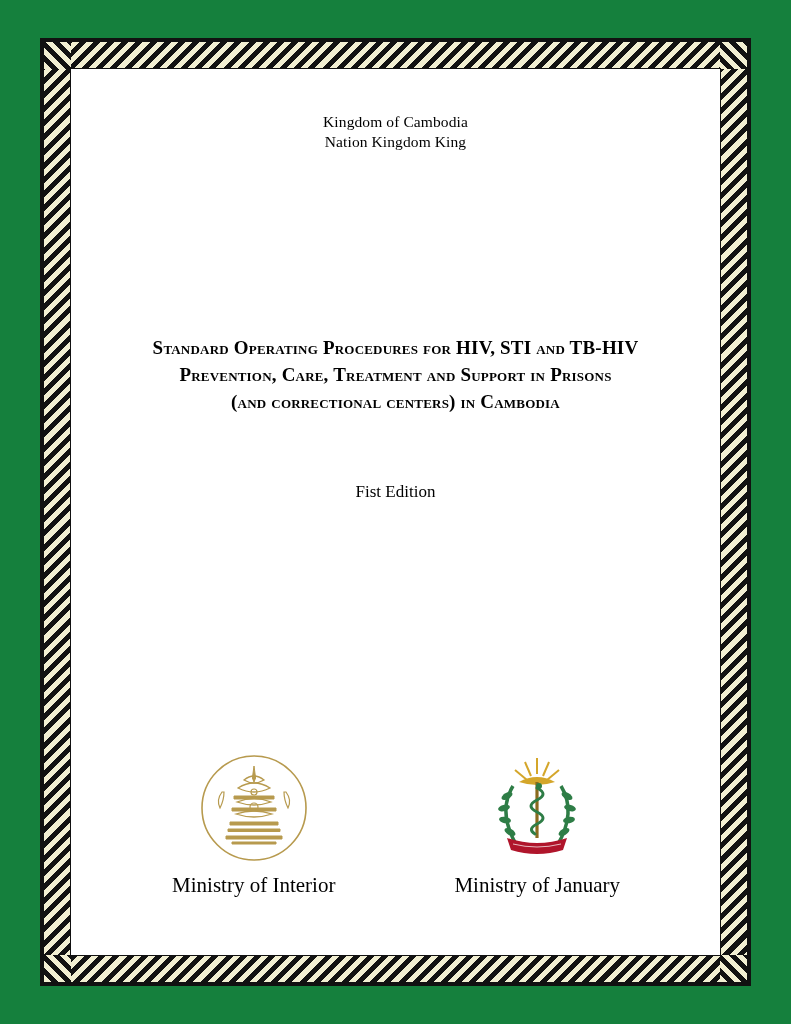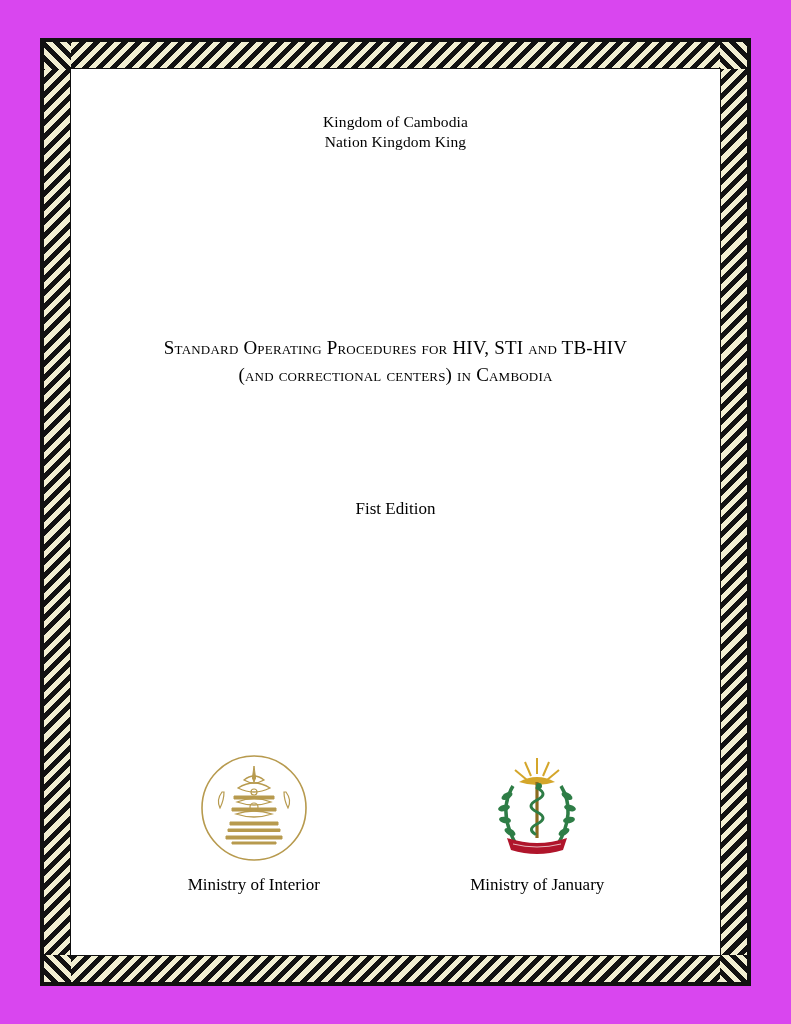--- a/index.html
+++ b/index.html
@@ -12,21 +12,21 @@
     height: 1024px;
     font-family: "Liberation Serif", serif;
     color: #000000;
     overflow: hidden;
   }
 
   .page {
     position: relative;
     width: 791px;
     height: 1024px;
-    background: #d946ef;
+    background: #15803d;
     box-sizing: border-box;
   }
 
   
   .frame-outer {
     position: absolute;
     left: 40px;
     top: 38px;
     right: 40px;
     bottom: 38px;
@@ -97,34 +97,34 @@
   .kingdom {
     margin-top: 20px;
     font-size: 15.5px;
     line-height: 20px;
     font-family: "Liberation Serif", serif;
   }
   .kingdom div { letter-spacing: 0.1px; }
 
   .title-block {
     margin-top: 182px;
-    font-weight: normal;
+    font-weight: bold;
     font-size: 19px;
     line-height: 27px;
     letter-spacing: 0.2px;
   }
   .title-line {
     display: block;
     white-space: nowrap;
   }
   
   .sc { font-variant: small-caps; }
 
   .edition {
-    margin-top: 108px;
+    margin-top: 64px;
     font-size: 17px;
     line-height: 25px;
     font-weight: normal;
   }
 
   .logos {
     position: absolute;
     left: 40px;
     right: 40px;
     bottom: 58px;
@@ -137,21 +137,21 @@
     text-align: center;
   }
   .emblem {
     height: 112px;
     display: flex;
     align-items: flex-end;
     justify-content: center;
     margin-bottom: 10px;
   }
   .ministry-label {
-    font-size: 17px;
+    font-size: 21px;
     line-height: 22px;
   }
 </style>
 </head>
 <body>
 
 <div class="page">
 
   <div class="frame-outer"></div>
 
@@ -167,20 +167,21 @@
 
   <div class="content">
 
     <div class="kingdom">
       <div>Kingdom of Cambodia</div>
       <div>Nation Kingdom King</div>
     </div>
 
     <div class="title-block">
       <span class="title-line sc">Standard Operating Procedures for HIV, STI and TB-HIV</span>
+      <span class="title-line sc">Prevention, Care, Treatment and Support in Prisons</span>
       <span class="title-line sc">(and correctional centers) in Cambodia</span>
     </div>
 
     <div class="edition">
       <div>Fist Edition</div>
     </div>
 
     <div class="logos">
 
       <div class="logo-col">

